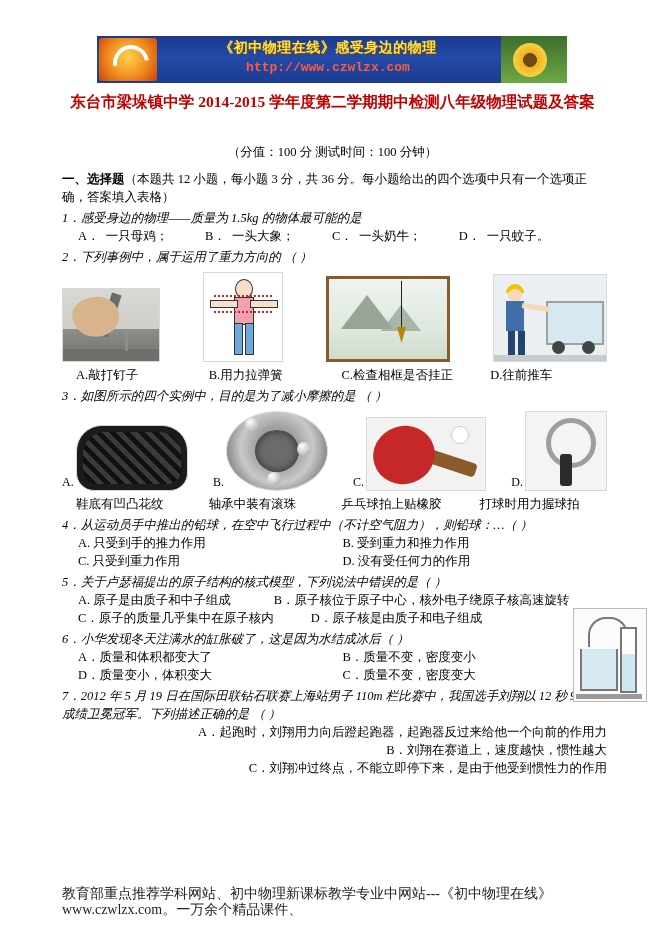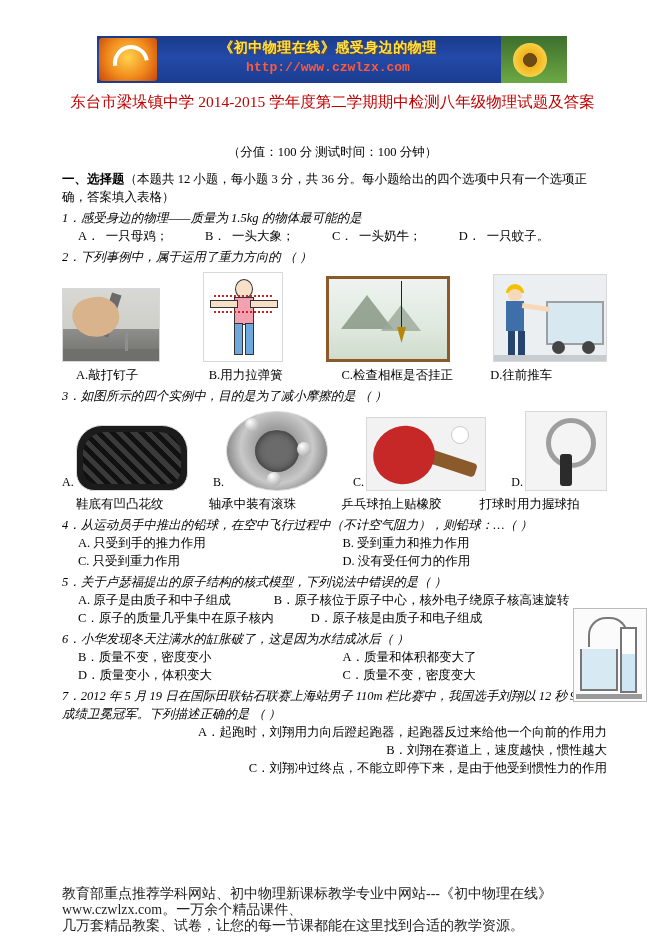--- a/index.html
+++ b/index.html
@@ -96,21 +96,21 @@
   }
 
   
   .doc-title {
     position: absolute;
     left: 60px;
     top: 90px;
     width: 545px;
     text-align: center;
     color: #c00000;
-    font-weight: normal;
+    font-weight: bold;
     font-size: 15.5px;
     line-height: 23px;
     font-family: "Liberation Serif", serif;
   }
   .subtitle {
     position: absolute;
     left: 60px;
     top: 144px;
     width: 545px;
     text-align: center;
@@ -378,22 +378,22 @@
       <span style="width:37%">A. 原子是由质子和中子组成</span>
       <span style="width:63%">B．原子核位于原子中心，核外电子绕原子核高速旋转</span>
     </div>
     <div class="opts-row">
       <span style="width:44%">C．原子的质量几乎集中在原子核内</span>
       <span style="width:56%">D．原子核是由质子和电子组成</span>
     </div>
 
     <div class="q">6．小华发现冬天注满水的缸胀破了，这是因为水结成冰后（       ）</div>
     <div class="opts-row">
+      <span class="half">A．质量和体积都变大了</span>
       <span class="half">B．质量不变，密度变小</span>
-      <span class="half">A．质量和体积都变大了</span>
     </div>
     <div class="opts-row">
       <span class="half">D．质量变小，体积变大</span>
       <span class="half">C．质量不变，密度变大</span>
     </div>
 
     <div class="q">7．2012 年 5 月 19 日在国际田联钻石联赛上海站男子 110m 栏比赛中，我国选手刘翔以 12 秒 97 的成绩卫冕冠军。下列描述正确的是        （       ）</div>
     <div class="indent2">A．起跑时，刘翔用力向后蹬起跑器，起跑器反过来给他一个向前的作用力</div>
     <div class="indent2">B．刘翔在赛道上，速度越快，惯性越大</div>
     <div class="indent2">C．刘翔冲过终点，不能立即停下来，是由于他受到惯性力的作用</div>
@@ -401,16 +401,15 @@
 
   <div class="flask">
     <div class="curve"></div>
     <div class="beaker"></div>
     <div class="tube"></div>
     <div class="base"></div>
   </div>
 
   <div class="footer">
     <div>教育部重点推荐学科网站、初中物理新课标教学专业中网站---《初中物理在线》www.czwlzx.com。一万余个精品课件、</div>
-    <div>几万套精品教案、试卷，让您的每一节课都能在这里找到合适的教学资源。</div>
   </div>
 
 </div>
 
 </body></html>

